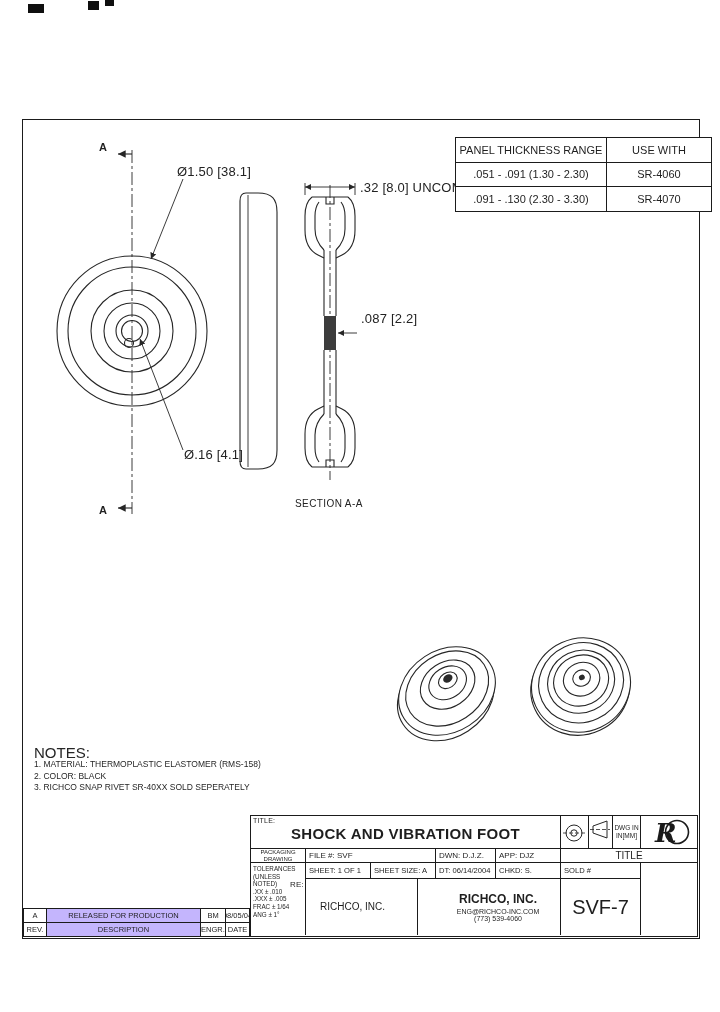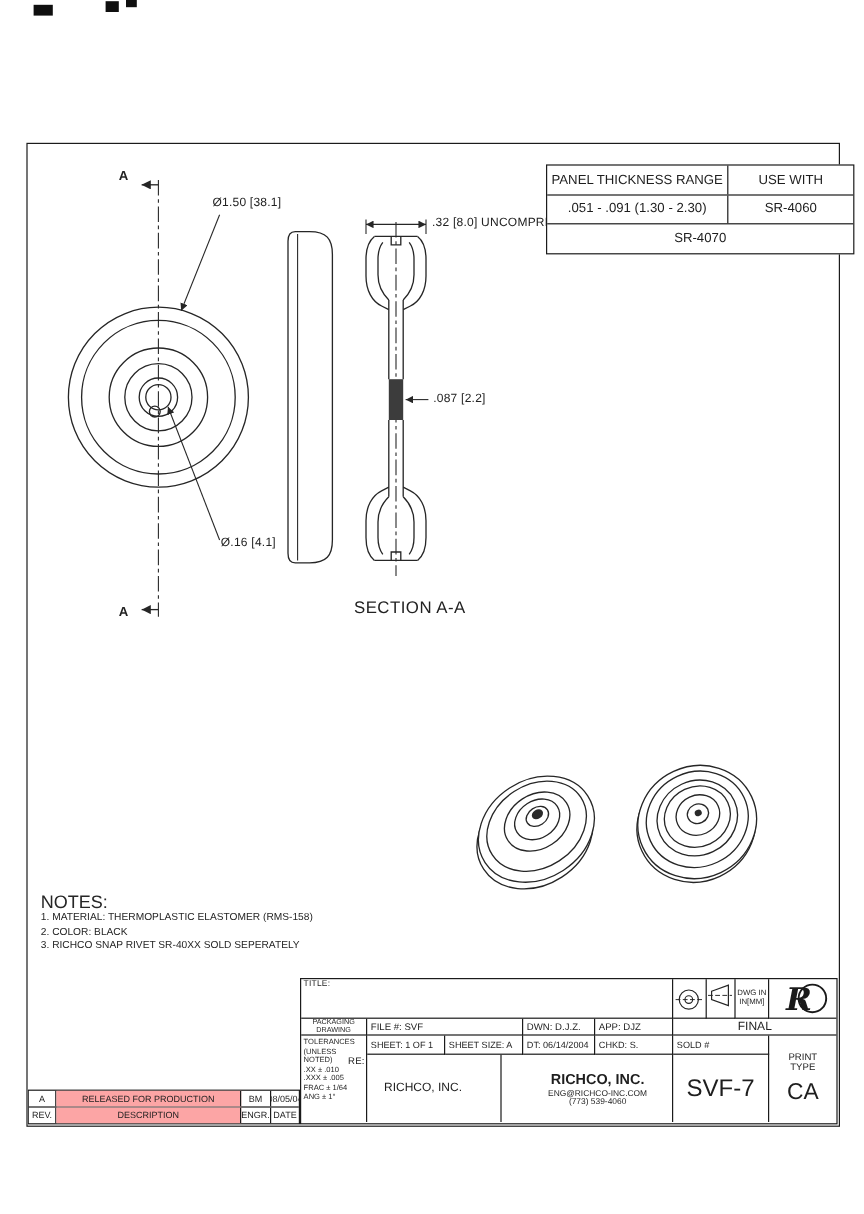--- a/index.html
+++ b/index.html
@@ -2,23 +2,23 @@
 <html><head>
 <meta charset="utf-8">
 <style>
   html,body{margin:0;padding:0}
   body{background:#ffffff;font-family:"Liberation Sans",sans-serif;color:#1e1e1e}
   .page{position:relative;width:720px;height:1012px;background:#fff;overflow:hidden}
   .artifact{position:absolute;background:#0f0f0f}
   .frame{position:absolute;border:1.6px solid #1b1b1b}
   .drawsvg{position:absolute;left:0;top:0;pointer-events:none}
   .txt{position:absolute;white-space:nowrap;color:#222}
-  .dim{font-size:10px;letter-spacing:.2px}
+  .dim{font-size:13px;letter-spacing:.2px}
   .amark{font-size:11px;font-weight:bold}
-  .seclbl{font-size:14px;letter-spacing:.4px}
+  .seclbl{font-size:10px;letter-spacing:.4px}
   
   .thk{position:absolute;left:455px;top:137px;width:257px;border:1.6px solid #1b1b1b;background:#fff;font-size:11px;box-sizing:border-box}
   .thk .tr{display:flex;height:23.6px;border-top:1.1px solid #1b1b1b;align-items:stretch}
   .thk .tr:first-child{border-top:0}
   .thk .c1{width:150px;border-right:1.1px solid #1b1b1b;display:flex;align-items:center;justify-content:center;white-space:nowrap}
   .thk .c2{flex:1;display:flex;align-items:center;justify-content:center;white-space:nowrap}
   
   .notes{position:absolute;left:34px;top:747px;font-size:8.5px;line-height:11.8px;color:#262626}
   .notes .nh{font-size:15px}
   
@@ -31,21 +31,21 @@
   .cell-sm{font-size:8px;line-height:14px;padding-left:3px;white-space:nowrap}
   .cell-sm2{font-size:7.6px;line-height:16px;padding-left:3px;white-space:nowrap}
   .stack-center{display:flex;flex-direction:column;align-items:center;justify-content:center;text-align:center}
   
   .rev{position:absolute;left:23px;top:908px;width:227px;height:29px;border:1.4px solid #1b1b1b;background:#fff;box-sizing:border-box;font-size:7.5px}
   .rev .rrow{display:flex;height:13.1px;border-top:1.1px solid #1b1b1b}
   .rev .rrow:first-child{border-top:0}
   .rev .rc{display:flex;align-items:center;justify-content:center;border-right:1.1px solid #1b1b1b;white-space:nowrap;overflow:hidden}
   .rev .rc:last-child{border-right:0}
   .rc-rev{width:22px}
-  .rc-desc{width:153px;background:#fca5a5}
+  .rc-desc{width:153px;background:#c4b5fd}
   .rc-engr{width:24px}
   .rc-date{flex:1}
 </style>
 </head>
 <body>
 
 <div class="page">
 
   <div class="artifact" style="left:28px;top:4px;width:16px;height:9px"></div>
   <div class="artifact" style="left:88px;top:1px;width:11px;height:9px"></div>
@@ -129,49 +129,51 @@
       <ellipse rx="18.5" ry="16.5" cx="3" cy="-5"></ellipse>
       <ellipse rx="9" ry="8" cx="3.5" cy="-6"></ellipse>
       <ellipse rx="3" ry="2.6" cx="4" cy="-6.5" fill="#2a2a2a" stroke="none"></ellipse>
     </g>
   </svg>
 
   <div class="txt amark" style="left:99px;top:141px">A</div>
   <div class="txt amark" style="left:99px;top:504px">A</div>
   <div class="txt dim" style="left:177px;top:164px">Ø1.50 [38.1]</div>
   <div class="txt dim" style="left:360px;top:180px">.32 [8.0] UNCOMPRESSED</div>
-  <div class="txt dim" style="left:361px;top:327px">.087 [2.2]</div>
+  <div class="txt dim" style="left:361px;top:311px">.087 [2.2]</div>
   <div class="txt dim" style="left:184px;top:447px">Ø.16 [4.1]</div>
   <div class="txt seclbl" style="left:295px;top:498px">SECTION A-A</div>
 
   <div class="thk">
     <div class="tr">
       <div class="c1">PANEL THICKNESS RANGE</div>
       <div class="c2">USE WITH</div>
     </div>
     <div class="tr">
       <div class="c1">.051 - .091 (1.30 - 2.30)</div>
       <div class="c2">SR-4060</div>
     </div>
     <div class="tr">
+      <div class="c1">.091 - .130 (2.30 - 3.30)</div>
       <div class="c2">SR-4070</div>
     </div>
   </div>
 
   <div class="notes">
     <div class="nh">NOTES:</div>
     <div>1. MATERIAL: THERMOPLASTIC ELASTOMER (RMS-158)</div>
     <div>2. COLOR: BLACK</div>
     <div>3. RICHCO SNAP RIVET SR-40XX SOLD SEPERATELY</div>
   </div>
 
   <div class="tb">
 
     <div class="cell bR bB" style="left:0;top:0;width:310px;height:33px">
       <span class="tinylbl">TITLE:</span>
+      <div class="bigtitle">SHOCK AND VIBRATION FOOT</div>
     </div>
     <div class="cell bR bB" style="left:310px;top:0;width:28px;height:33px">
       <svg width="26" height="31" viewBox="0 0 26 31">
         <circle cx="13" cy="17" r="8" fill="none" stroke="#262626" stroke-width="1"></circle>
         <circle cx="13" cy="17" r="3.2" fill="none" stroke="#262626" stroke-width="1"></circle>
         <line x1="2" y1="17" x2="24" y2="17" stroke="#262626" stroke-width="0.8" stroke-dasharray="4 2"></line>
       </svg>
     </div>
     <div class="cell bR bB" style="left:338px;top:0;width:24px;height:33px">
       <svg width="22" height="31" viewBox="0 0 22 31">
@@ -190,40 +192,35 @@
       </svg>
     </div>
 
     <div class="cell bR bB stack-center" style="left:0;top:33px;width:55px;height:14px;font-size:6px;line-height:6.5px">
       <div>PACKAGING</div>
       <div>DRAWING</div>
     </div>
     <div class="cell bR bB cell-sm" style="left:55px;top:33px;width:130px;height:14px">FILE #: SVF</div>
     <div class="cell bR bB cell-sm" style="left:185px;top:33px;width:60px;height:14px">DWN: D.J.Z.</div>
     <div class="cell bR bB cell-sm" style="left:245px;top:33px;width:65px;height:14px">APP: DJZ</div>
-    <div class="cell bB" style="left:310px;top:33px;width:136px;height:14px;font-size:10px;line-height:14px;text-align:center">FINAL</div>
+    <div class="cell bB" style="left:310px;top:33px;width:136px;height:14px;font-size:10px;line-height:14px;text-align:center">TITLE</div>
 
     <div class="cell bR" style="left:0;top:47px;width:55px;height:72px;font-size:6.3px;line-height:7.6px;padding:2px 0 0 2px">
       <div>TOLERANCES</div>
       <div>(UNLESS NOTED)</div>
       <div>.XX ± .010</div>
       <div>.XXX ± .005</div>
       <div>FRAC ± 1/64</div>
       <div>ANG ± 1°</div>
     </div>
     <div class="cell bR bB cell-sm2" style="left:55px;top:47px;width:65px;height:16px">SHEET: 1 OF 1</div>
     <div class="cell bR bB cell-sm2" style="left:120px;top:47px;width:65px;height:16px">SHEET SIZE: A</div>
     <div class="cell bR bB cell-sm2" style="left:185px;top:47px;width:60px;height:16px">DT: 06/14/2004</div>
     <div class="cell bR bB cell-sm2" style="left:245px;top:47px;width:65px;height:16px">CHKD: S.</div>
     <div class="cell bR bB cell-sm2" style="left:310px;top:47px;width:80px;height:16px">SOLD #</div>
-    <div class="cell stack-center" style="left:390px;top:47px;width:56px;height:72px">
-      <div style="font-size:8px;line-height:9px">PRINT</div>
-      <div style="font-size:8px;line-height:9px">TYPE</div>
-      <div style="font-size:19px;margin-top:6px">CA</div>
-    </div>
 
     <div class="cell bR" style="left:37px;top:63px;width:130px;height:56px">
       <span class="tinylbl" style="font-size:8px">RE:</span>
       <div style="font-size:10px;text-align:center;padding-top:22px">RICHCO, INC.</div>
     </div>
     <div class="cell bR stack-center" style="left:185px;top:63px;width:125px;height:56px">
       <div style="font-size:12px;font-weight:bold">RICHCO, INC.</div>
       <div style="font-size:7px;margin-top:2px">ENG@RICHCO-INC.COM</div>
       <div style="font-size:7px">(773) 539-4060</div>
     </div>

